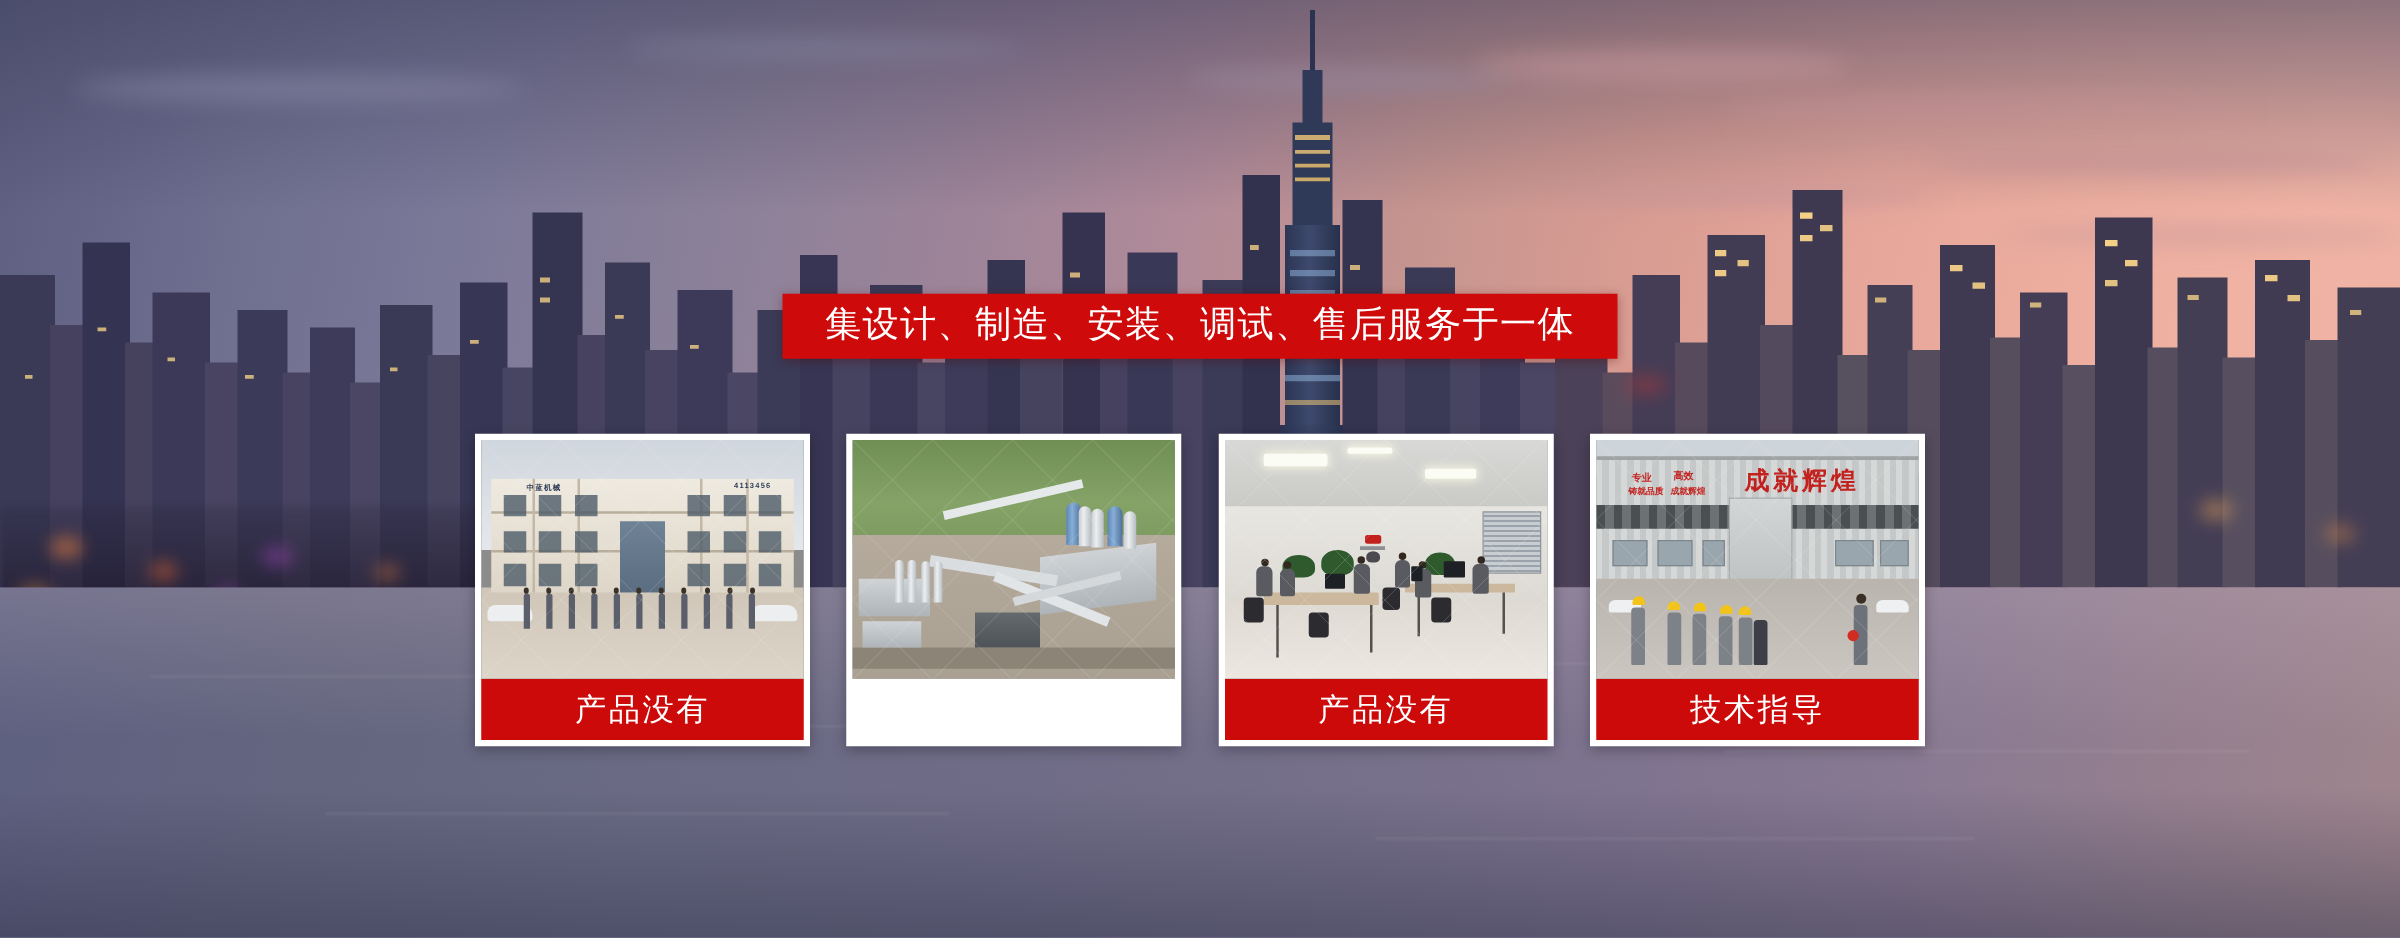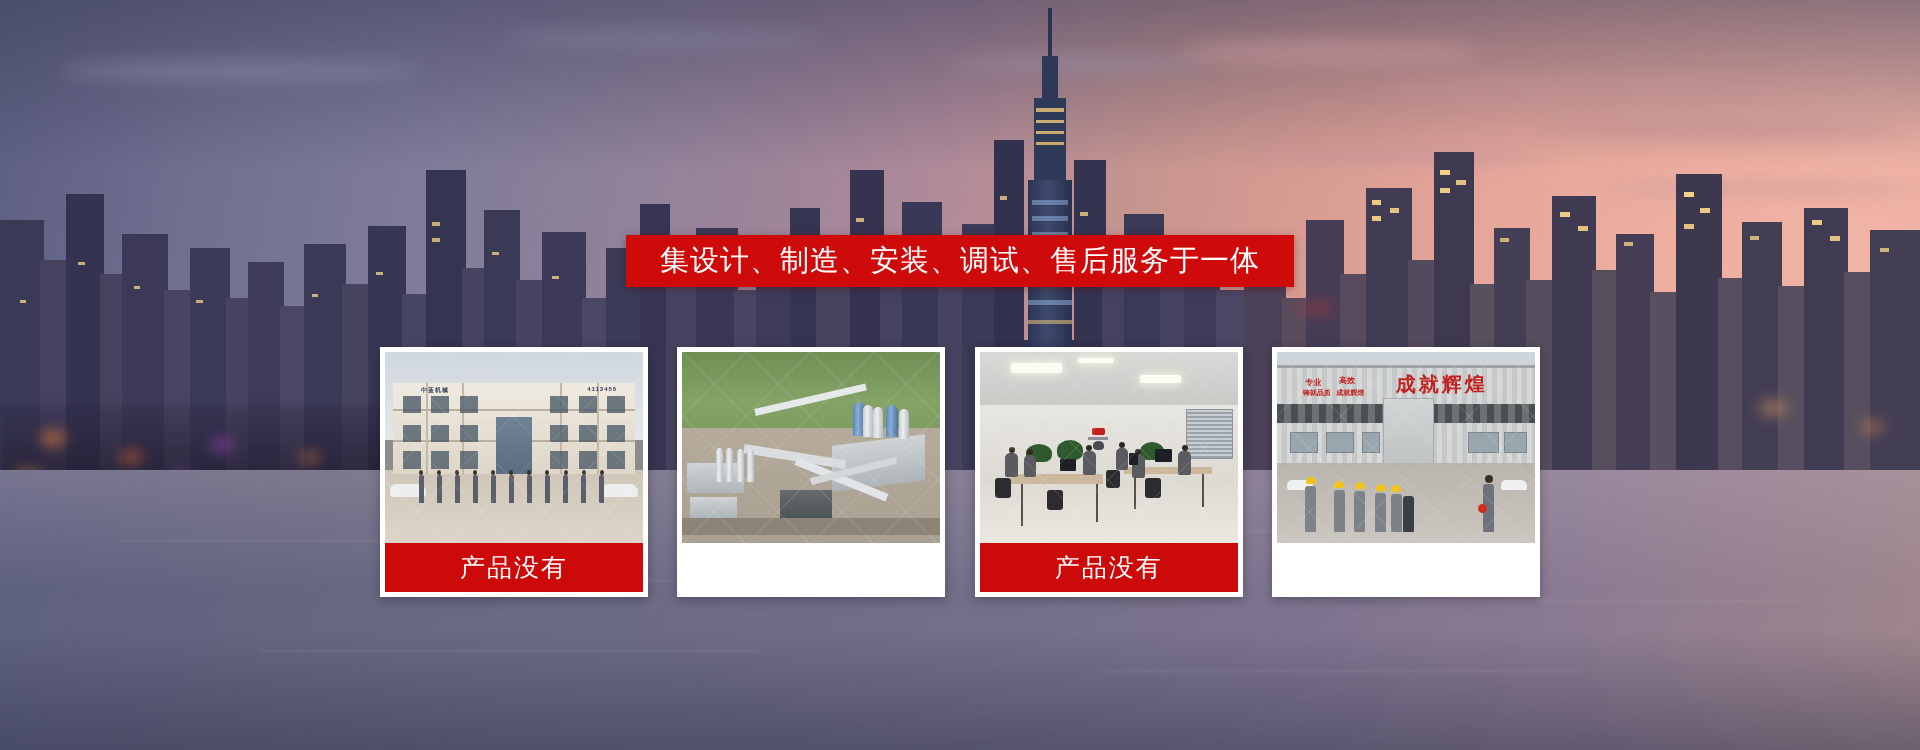--- a/index.html
+++ b/index.html
@@ -563,17 +563,18 @@
           <div class="p4-worker" style="left:44%; height:38px;">
               <div class="p4-helmet"></div>
             </div>
           <div class="p4-worker" style="left:49%; height:36px; background:#3c4046;"></div>
           <div class="p4-worker" style="left:80%; height:48px; background:#6d727a;">
             <div style="position:absolute;left:50%;margin-left:-4px;top:-9px;width:8px;height:8px;background:#3a2f26;border-radius:50%;"></div>
             <div style="position:absolute;left:-5px;top:20px;width:9px;height:9px;background:#d22b22;border-radius:50%;"></div>
           </div>
           <div class="wm"></div>
         </div>
+        <div class="card-label">技术指导</div>
       </div>
 
     </div>
   </div>
 </div>
 
 </body></html>

